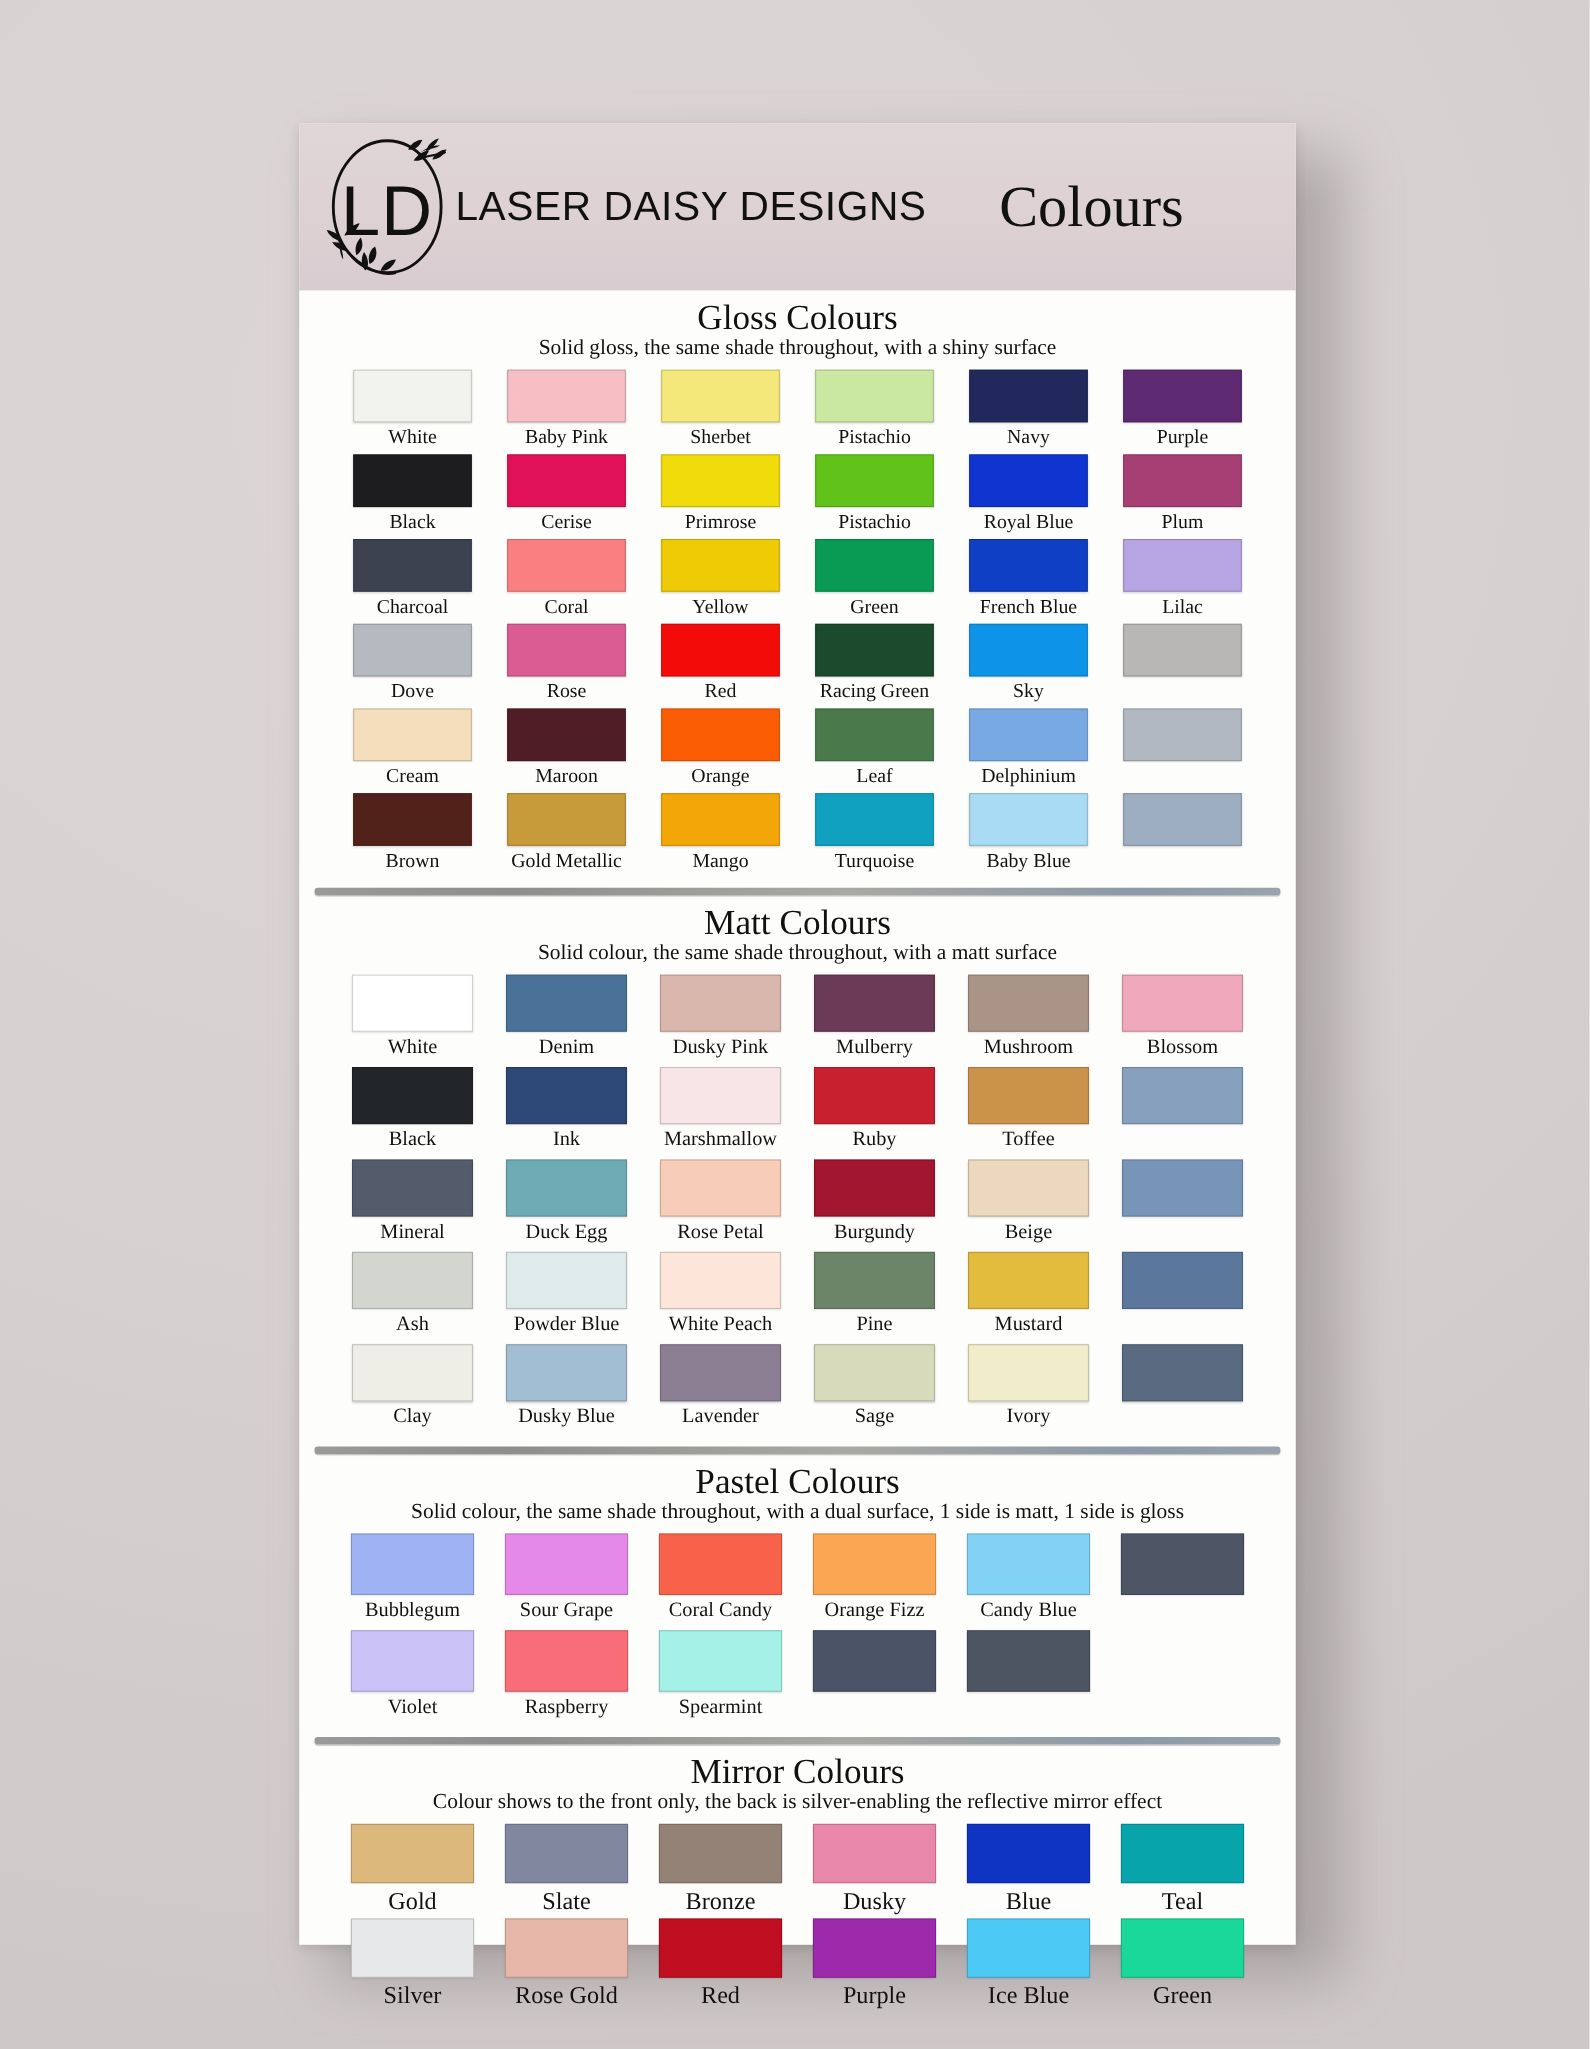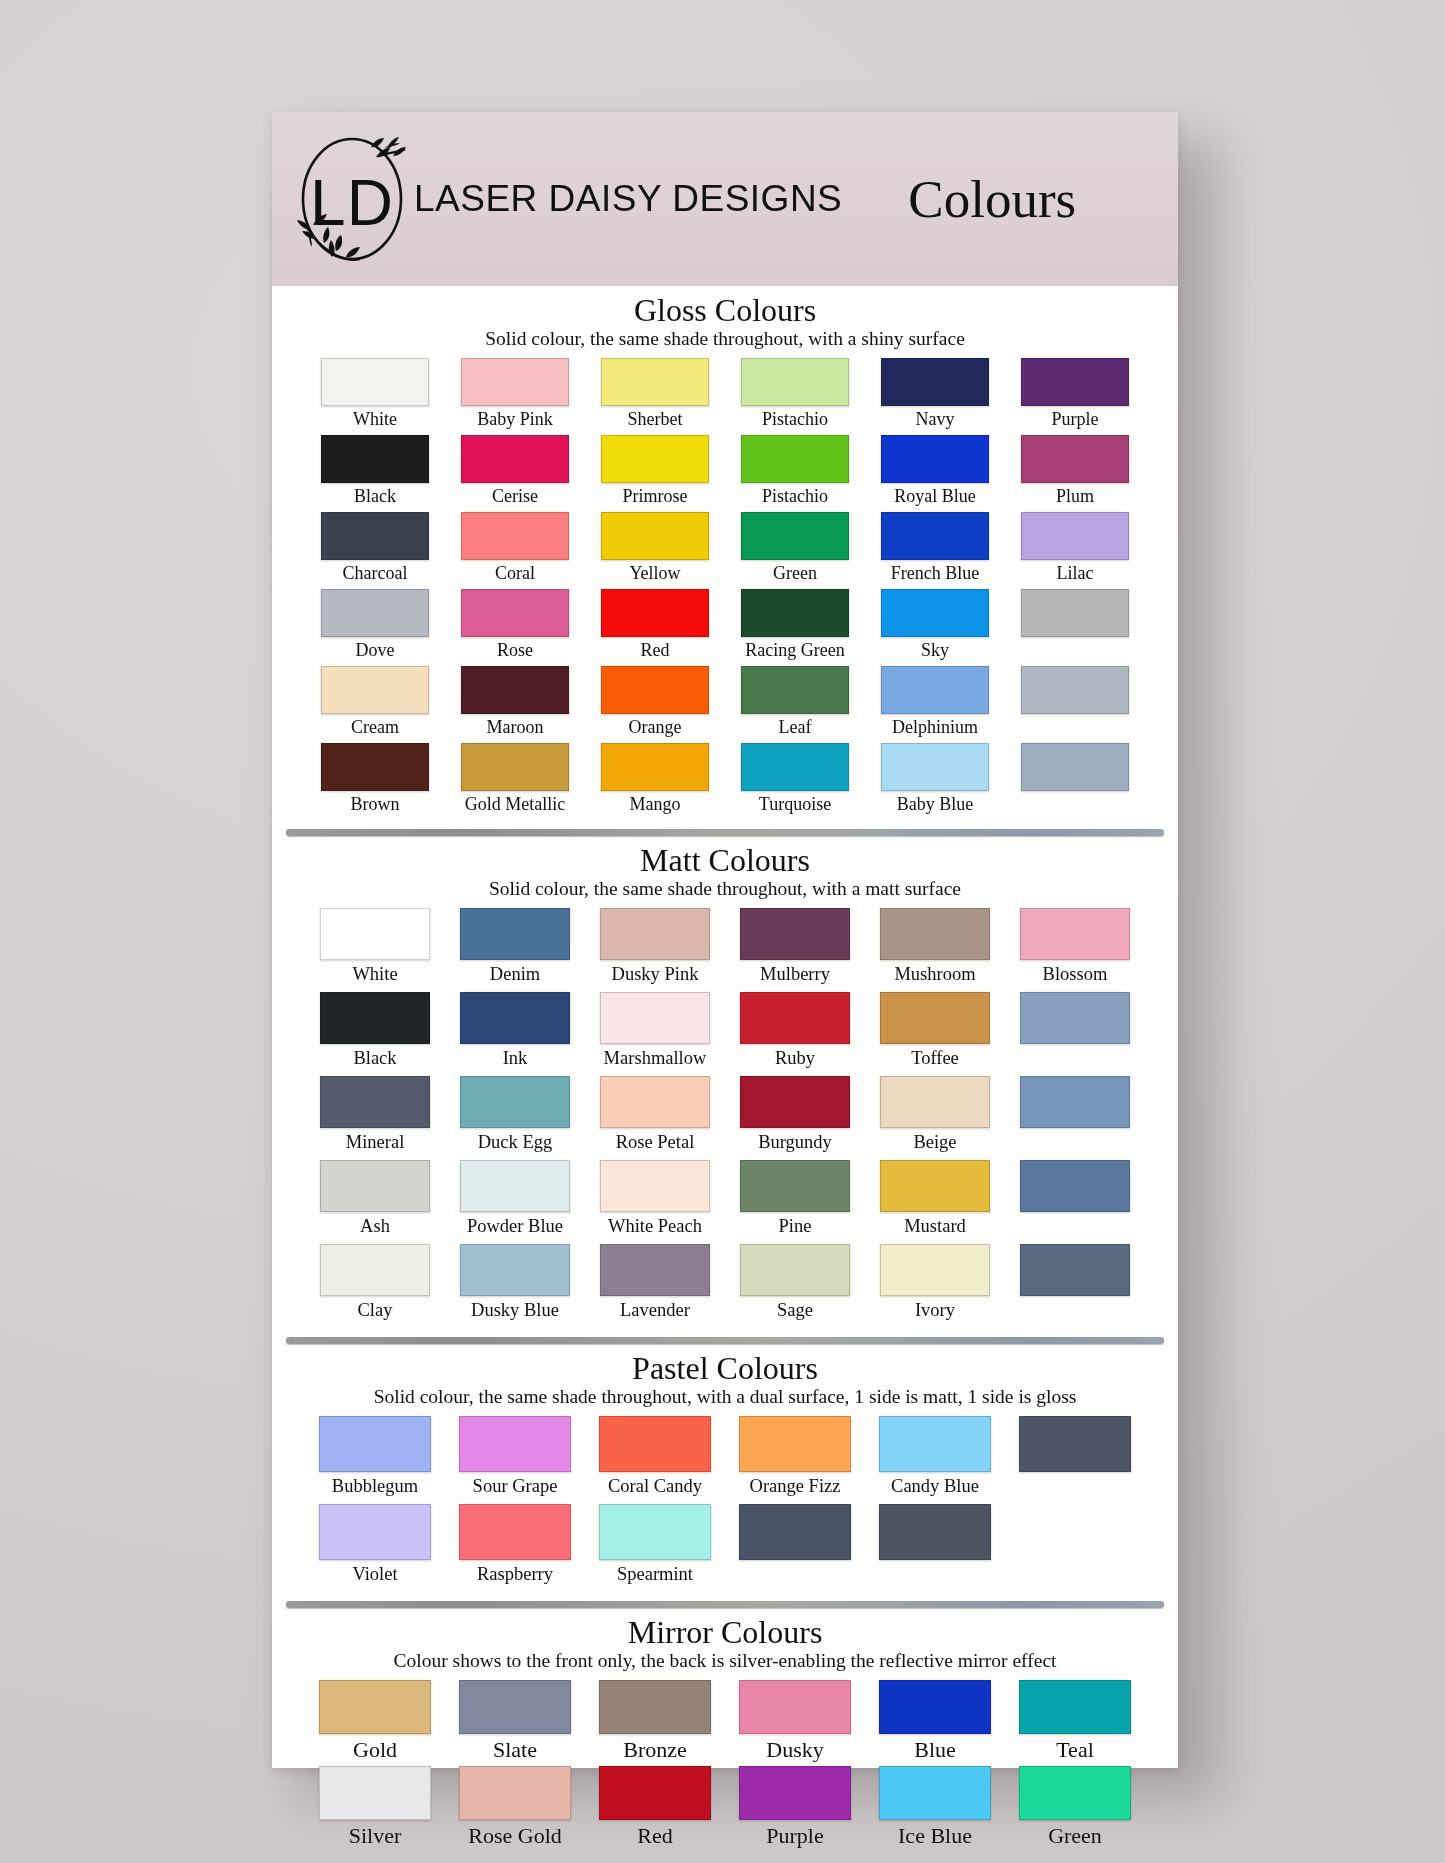--- a/index.html
+++ b/index.html
@@ -28,21 +28,21 @@
     position:absolute;
     left:272px;top:112px;
     width:906px;height:1656px;
     background:#fdfdfb;
     box-shadow:0 3px 10px rgba(0,0,0,.12);
   }
 
   
   .header{
     position:relative;
-    height:174px;
+    height:152px;
     background:linear-gradient(180deg,#e0d5d7 0%,#ddd1d4 55%,#d9ccd0 100%);
     display:flex;align-items:center;
     padding-left:16px;box-sizing:border-box;
   }
   .logo{width:128px;height:140px;flex:0 0 auto;position:relative;margin-right:4px;}
   .logo svg{position:absolute;left:0;top:0;}
   .brand{
     font-family:"Liberation Sans", sans-serif;
     font-size:37px;letter-spacing:.5px;color:#111;
     white-space:nowrap;
@@ -147,21 +147,21 @@
         <text x="64" y="96" text-anchor="middle" font-family="Liberation Sans, sans-serif" font-size="64" fill="#111" letter-spacing="1">LD</text>
       </svg>
     </div>
     <div class="brand">LASER DAISY DESIGNS</div>
     <div class="colours-word">Colours</div>
   </div>
 
   <div id="sections-root">
       <div class="section gloss">
         <div class="sec-title">Gloss Colours</div>
-        <div class="sec-sub">Solid colour, the same shade throughout, with a shiny surface</div>
+        <div class="sec-sub">Solid gloss, the same shade throughout, with a shiny surface</div>
         <div class="grid" style="grid-template-columns: repeat(6, 1fr);">
           <div class="cell">
             <div class="swatch" style="background: rgb(242, 242, 238);"></div>
             <div class="lbl">White</div>
           </div>
           <div class="cell">
             <div class="swatch" style="background: rgb(247, 191, 193);"></div>
             <div class="lbl">Baby Pink</div>
           </div>
           <div class="cell">

